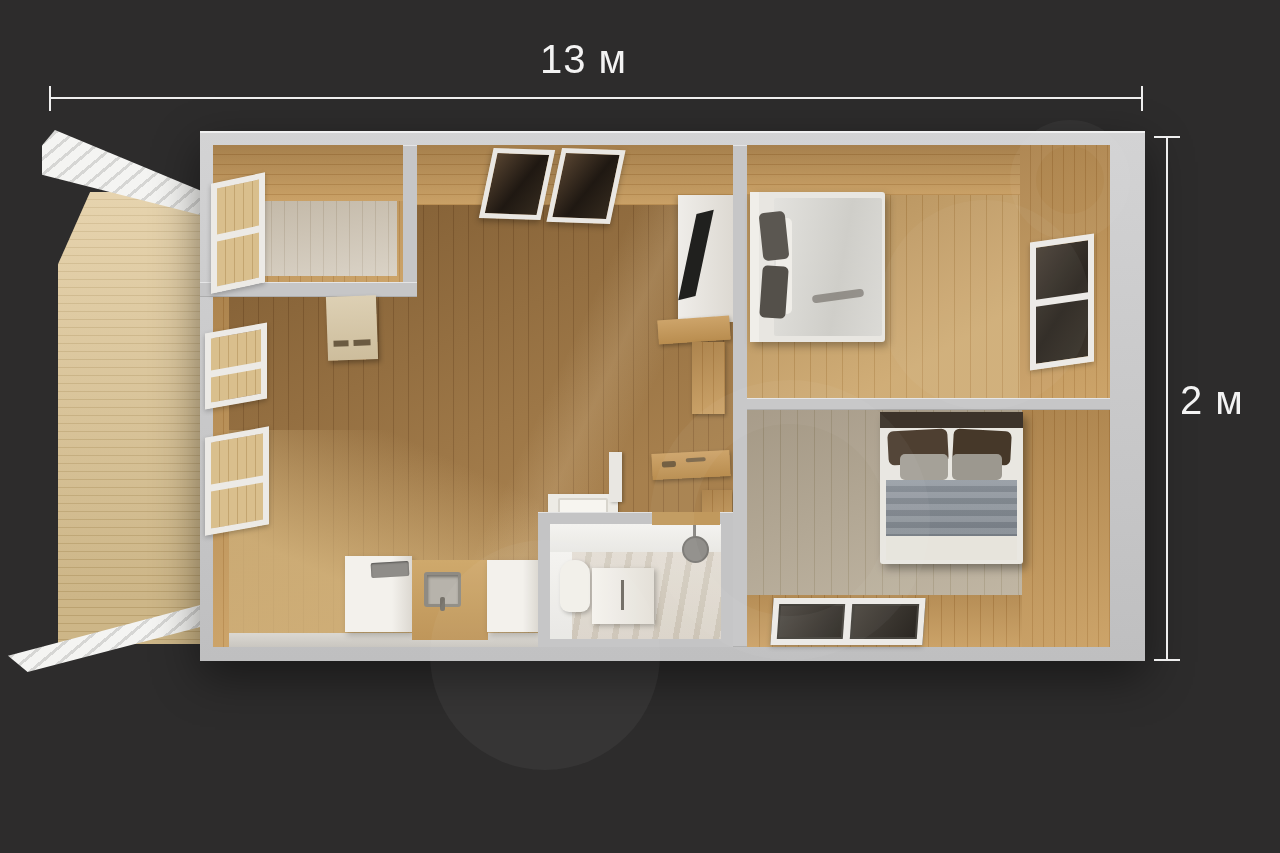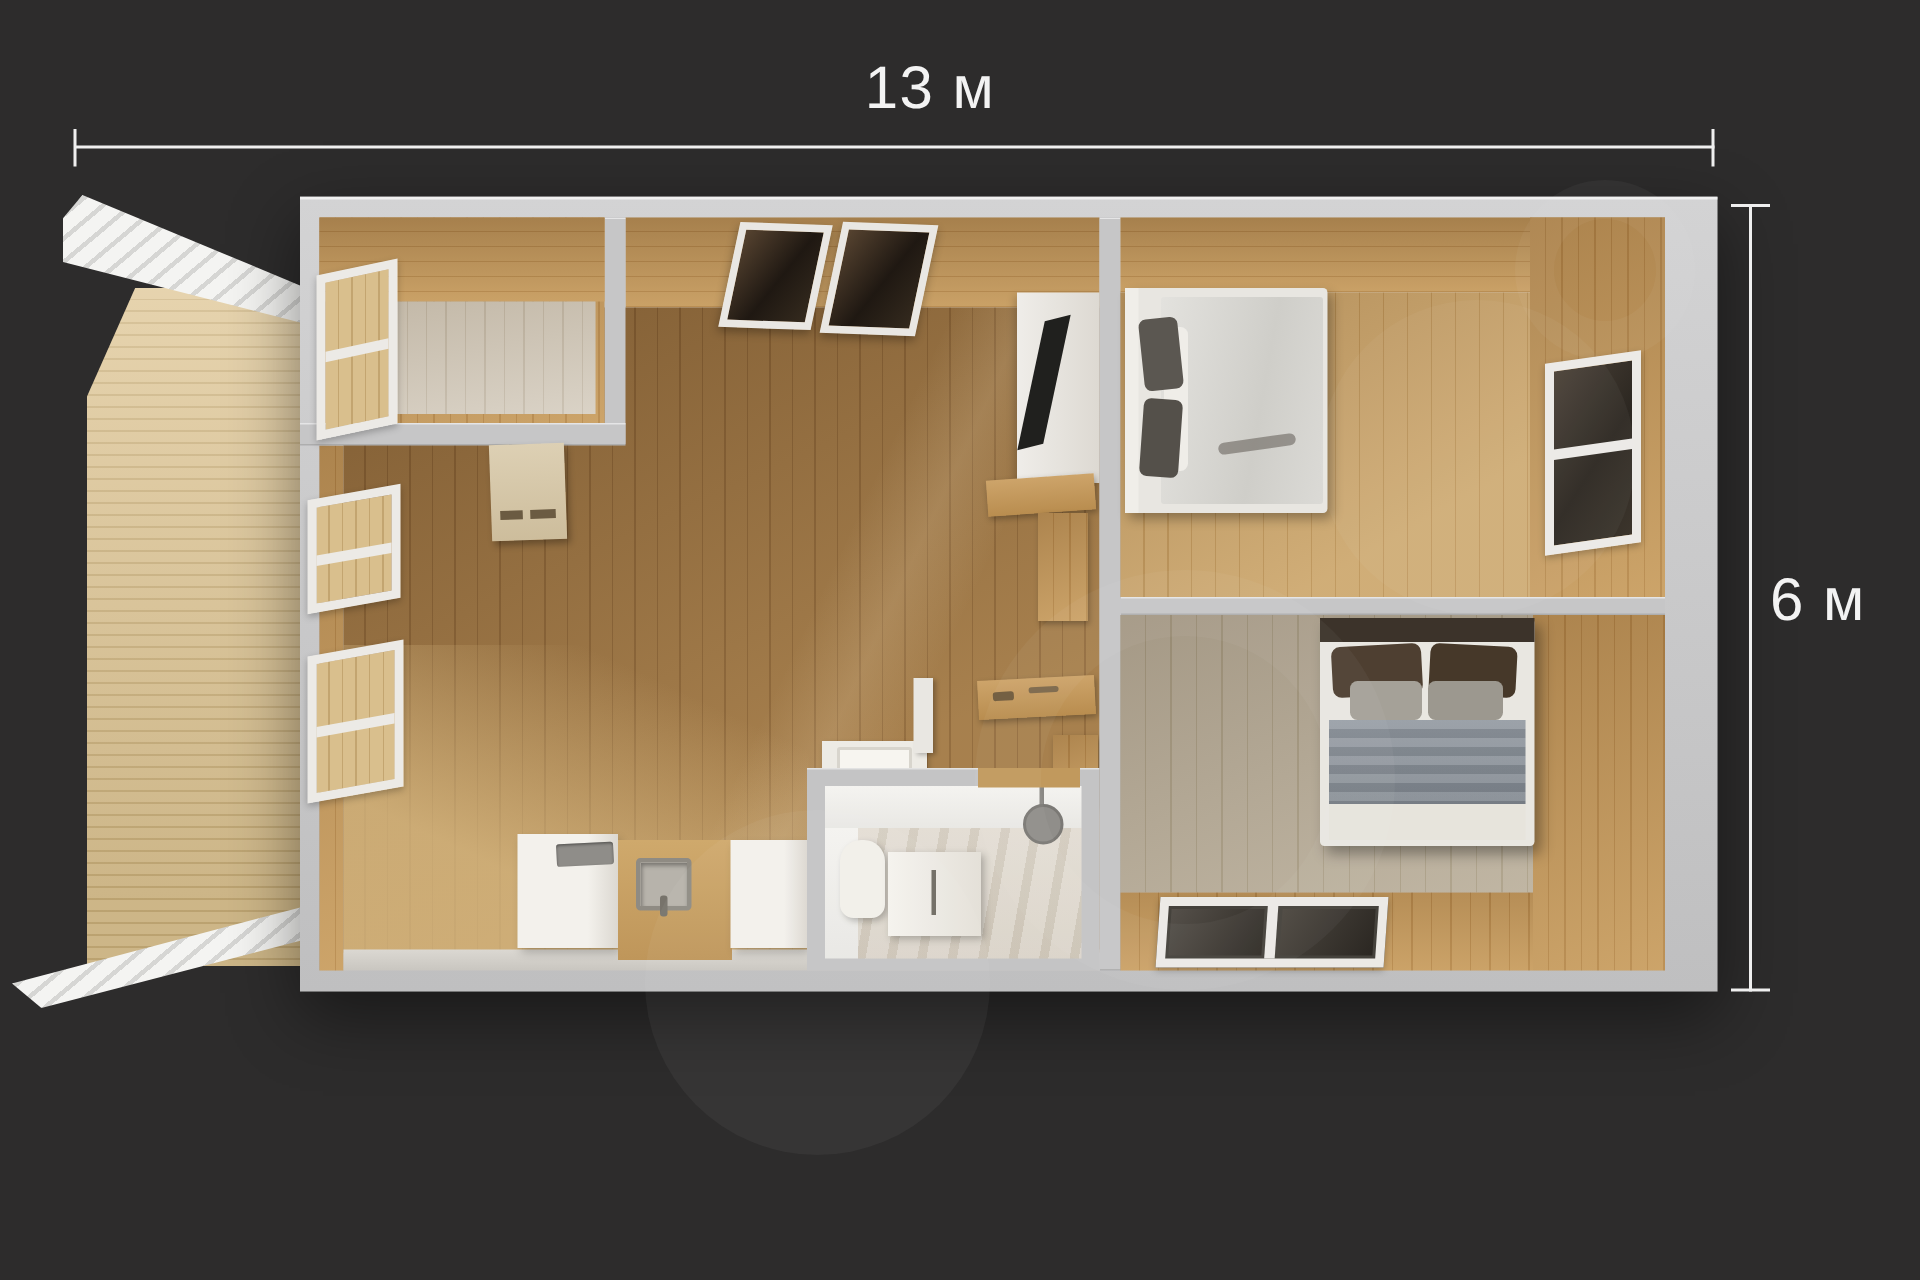--- a/index.html
+++ b/index.html
@@ -1,21 +1,21 @@
 <!DOCTYPE html>
 <html><head>
 <meta charset="utf-8">
 <style>
   html,body{margin:0;padding:0;background:#2d2c2c;}
   #stage{position:relative;width:1280px;height:853px;background:#2d2c2c;overflow:hidden;
          font-family:"Liberation Sans",sans-serif;}
   .abs{position:absolute;}
   
   .dim-line{background:#efefef;}
-  .dim-label{color:#f3f3f3;font-size:40px;font-weight:500;letter-spacing:1px;text-align:center;}
+  .dim-label{color:#f3f3f3;font-size:40px;font-weight:500;letter-spacing:1px;}
   
   .deck{background:
       linear-gradient(180deg, rgba(255,255,255,.25), rgba(0,0,0,.08) 90%),
       repeating-linear-gradient(180deg,#dec593 0px,#dec593 7px,#cbb07a 7px,#cbb07a 8px);
       clip-path:polygon(22% 0,100% 0,100% 100%,0 100%,0 16%);}
   .pergola{background:repeating-linear-gradient(140deg,#f4f4f2 0px,#f4f4f2 9px,#d6d6d4 9px,#d6d6d4 12px);}
   .pergola-top{clip-path:polygon(0 18%,8% 0,100% 72%,100% 100%,0 52%);}
   .pergola-bottom{clip-path:polygon(0 78%,100% 8%,100% 38%,10% 100%);}
   
   .building{background:linear-gradient(180deg,#d3d3d4,#bfbfc0);
@@ -203,18 +203,18 @@
   <div class="abs wm" style="left:430px;top:540px;width:230px;height:230px;background:rgba(255,255,255,.045);"></div>
   <div class="abs wm" style="left:650px;top:380px;width:280px;height:280px;border:44px solid rgba(255,255,255,.04);box-sizing:border-box;"></div>
   <div class="abs wm" style="left:880px;top:200px;width:210px;height:210px;background:rgba(255,255,255,.04);"></div>
   <div class="abs wm" style="left:1010px;top:120px;width:120px;height:120px;border:26px solid rgba(255,255,255,.04);box-sizing:border-box;"></div>
 
   <div class="abs dim-label" style="left:540px;top:34px;width:160px;height:50px;line-height:50px;">13 м</div>
   <div class="abs dim-line" style="left:50px;top:97px;width:1093px;height:2px;"></div>
   <div class="abs dim-line" style="left:49px;top:86px;width:2px;height:25px;"></div>
   <div class="abs dim-line" style="left:1141px;top:86px;width:2px;height:25px;"></div>
 
-  <div class="abs dim-label" style="left:1180px;top:375px;width:90px;height:50px;line-height:50px;text-align:left;">6 м</div>
+  <div class="abs dim-label" style="left:1180px;top:375px;width:90px;height:50px;line-height:50px;text-align:left;">2 м</div>
   <div class="abs dim-line" style="left:1166px;top:137px;width:2px;height:524px;"></div>
   <div class="abs dim-line" style="left:1154px;top:136px;width:26px;height:2px;"></div>
   <div class="abs dim-line" style="left:1154px;top:659px;width:26px;height:2px;"></div>
 
 </div>
 
 </body></html>

